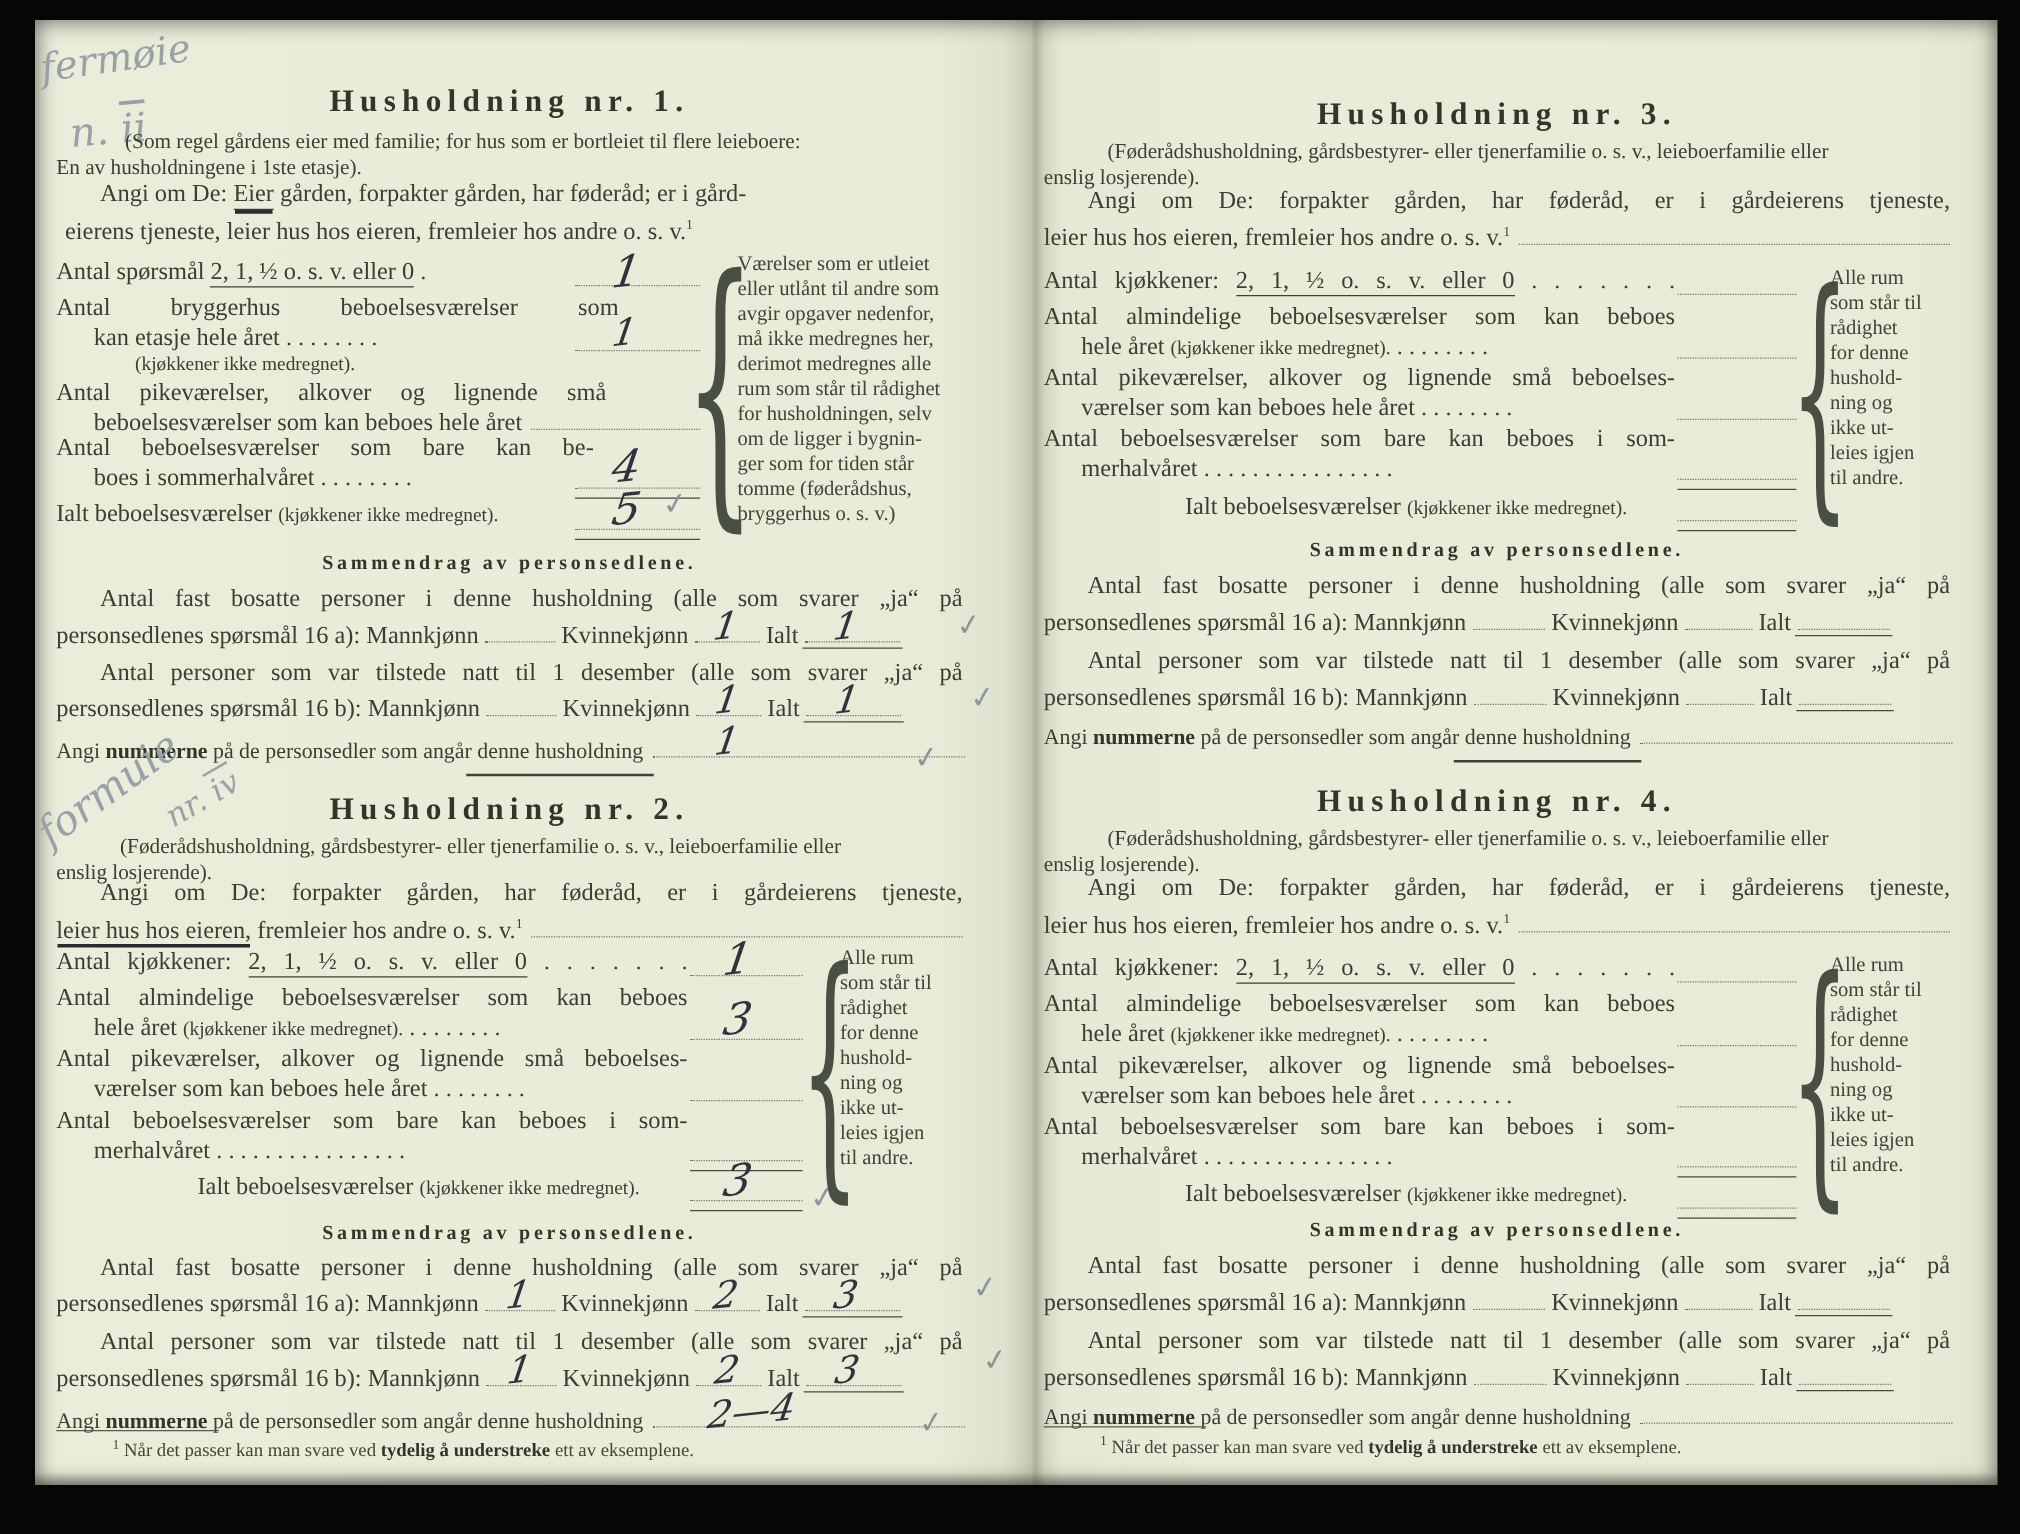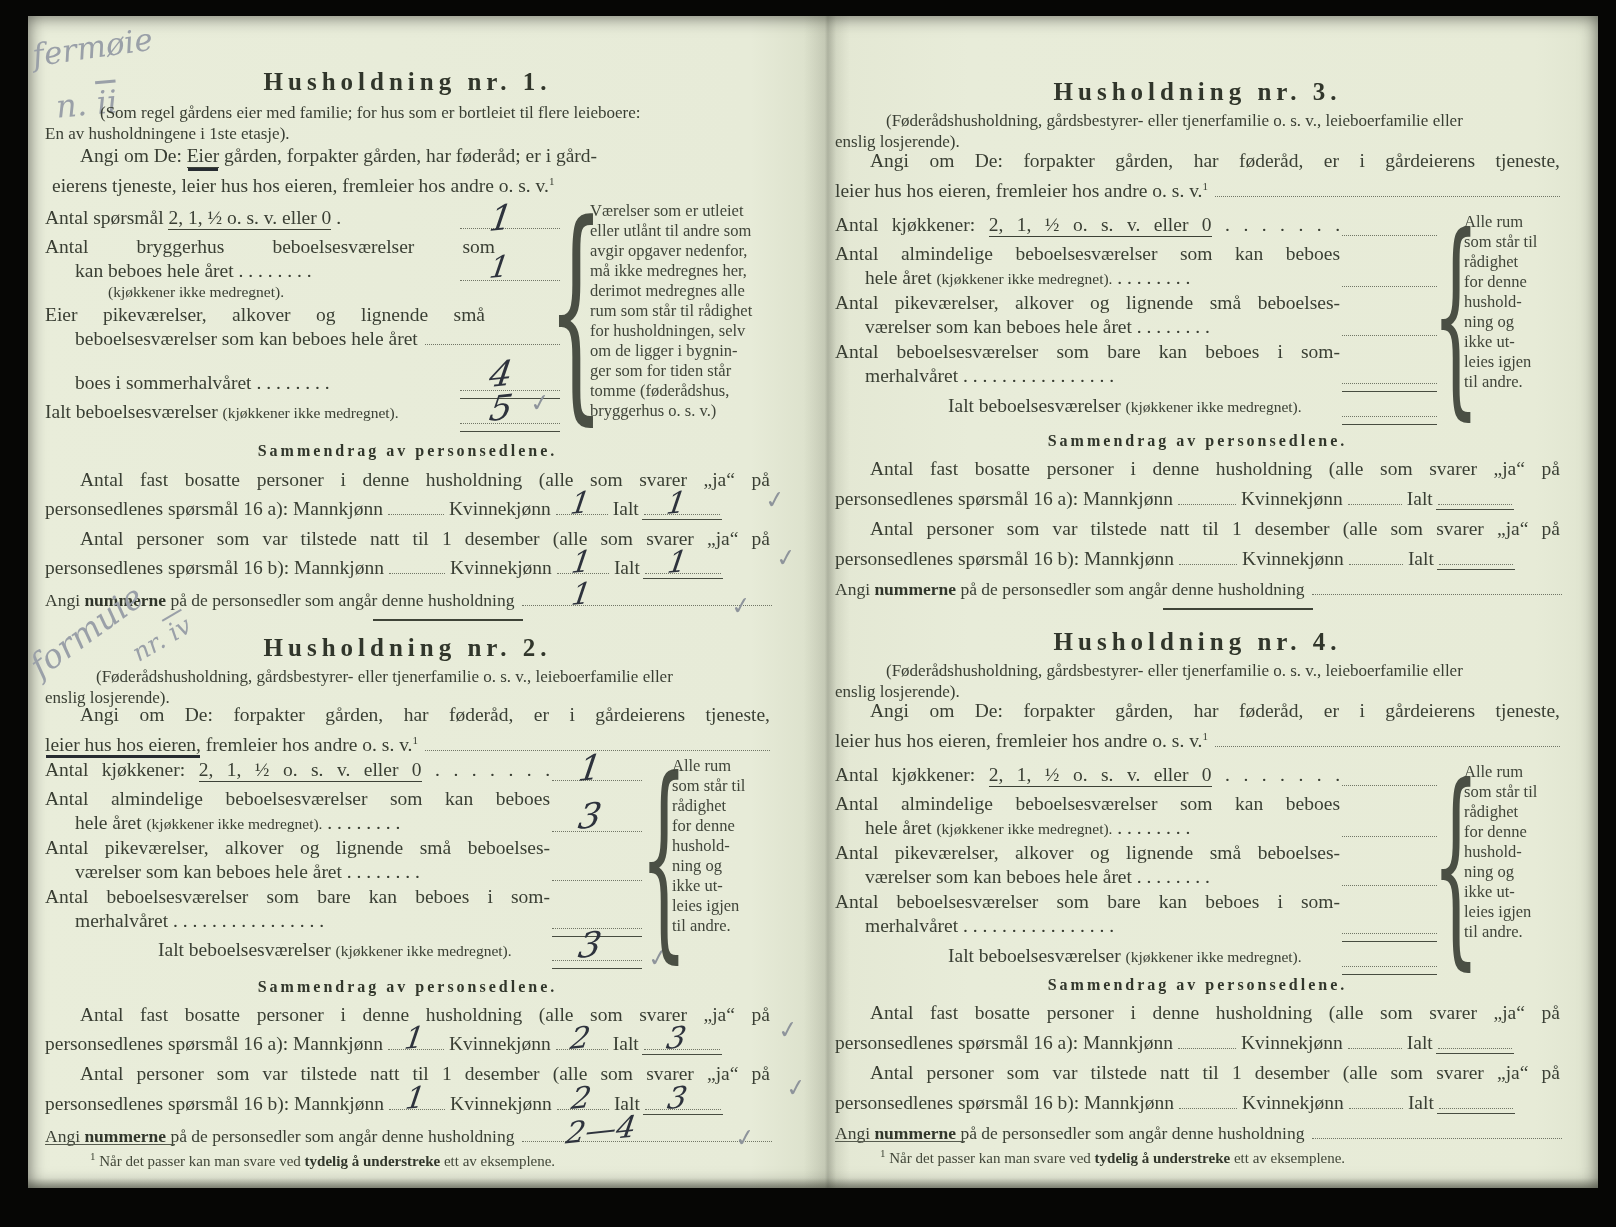--- a/index.html
+++ b/index.html
@@ -61,32 +61,33 @@
         <span><span>eierens tjeneste, leier hus hos eieren, fremleier hos andre o. s. v.</span><sup>1</sup></span>
         <span class="fill"></span>
       </div>
 
   <div class="t body" style="left:17px;top:190px;width:450px;"><span>Antal spørsmål </span><span class="ulp">2, 1, ½ o. s. v. eller 0</span><span>  .</span></div>
   <div class="ans" style="left:432px;top:190px;width:100px;">
         <span class="hw hwbig" style="bottom:-8px;">1</span>
       </div>
 
   <div class="t body j" style="left:17px;top:219px;width:450px;">Antal bryggerhus beboelsesværelser som</div>
-  <div class="t body" style="left:47px;top:243px;width:390px;">kan beboes hele året  .  .  .  .  .  .  .  .</div>
+  <div class="t body" style="left:47px;top:243px;width:390px;">kan etasje hele året  .  .  .  .  .  .  .  .</div>
   <div class="ans" style="left:432px;top:242px;width:100px;">
         <span class="hw" style="bottom:-2px;">1</span>
       </div>
   <div class="t small" style="left:80px;top:267px;">(kjøkkener ikke medregnet).</div>
 
-  <div class="t body j" style="left:17px;top:287px;width:440px;">Eier pikeværelser, alkover og lignende små</div>
+  <div class="t body j" style="left:17px;top:287px;width:440px;">Antal pikeværelser, alkover og lignende små</div>
   <div class="t body f" style="left:47px;top:311px;width:485px;">
         <span>beboelsesværelser som kan beboes hele året</span>
         <span class="fill"></span>
       </div>
 
+  <div class="t body j" style="left:17px;top:331px;width:430px;">Antal beboelsesværelser som bare kan be-</div>
   <div class="t body" style="left:47px;top:355px;width:390px;">boes i sommerhalvåret  .  .  .  .  .  .  .  .</div>
   <div class="ans" style="left:432px;top:352px;width:100px;">
         <span class="hw hwbig" style="bottom:-2px;">4</span>
       </div>
   <div class="solid" style="left:432px;top:382px;width:100px;"></div>
 
   <div class="t body" style="left:17px;top:384px;"><span>Ialt beboelsesværelser </span><span class="small">(kjøkkener ikke medregnet).</span></div>
   <div class="ans" style="left:432px;top:385px;width:100px;">
         <span class="hw hwbig" style="bottom:-3px;">5</span>
       </div>

